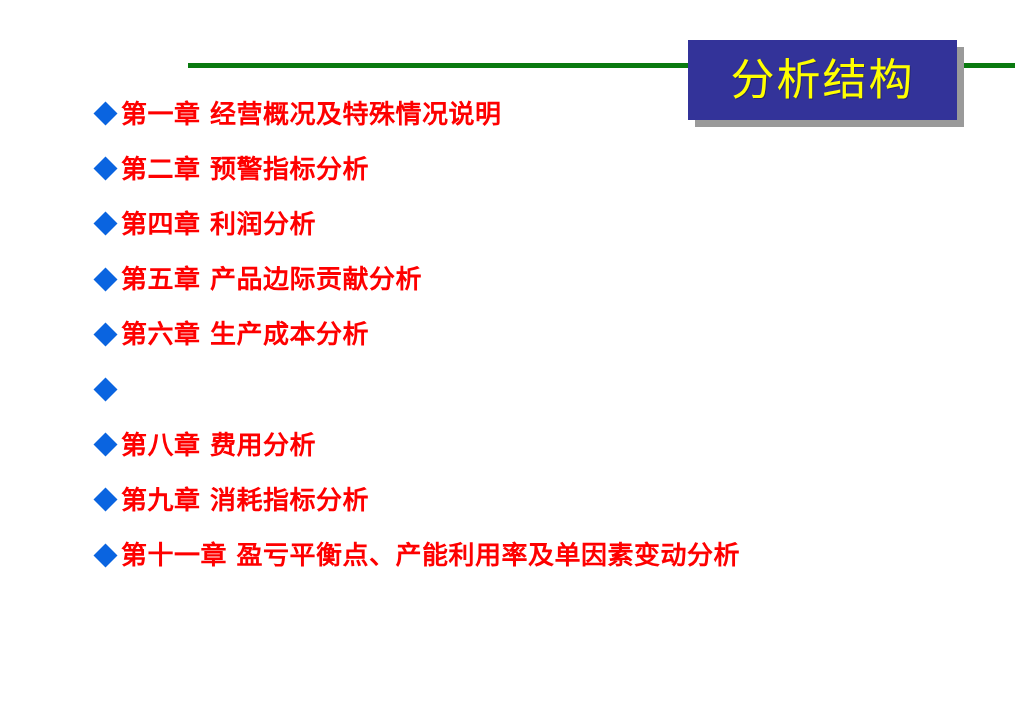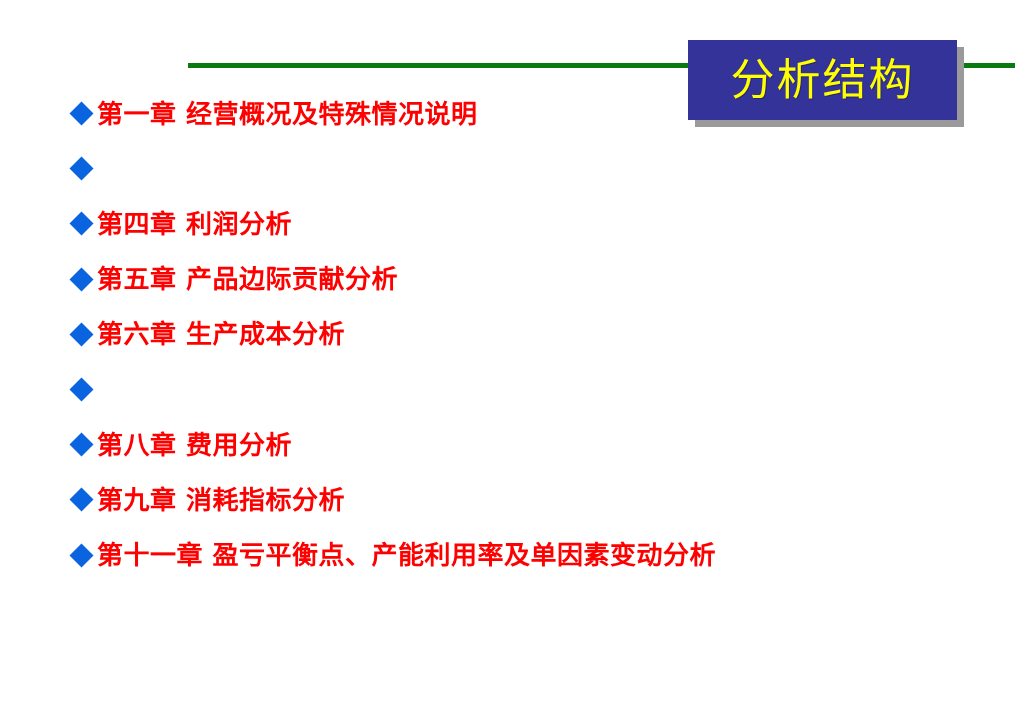--- a/index.html
+++ b/index.html
@@ -69,21 +69,21 @@
     letter-spacing: 2px;
     line-height: 1;
     font-family: "DejaVu Sans", "Liberation Sans", sans-serif;
     white-space: nowrap;
     text-shadow: 1px 1px 0 rgba(0,0,0,0.25);
   }
 
   
   #agenda-list {
     position: absolute;
-    left: 72px;
+    left: 96px;
     top: 86px;
     width: 900px;
   }
 
   .agenda-item {
     display: flex;
     align-items: center;
     height: 55.2px;
     white-space: nowrap;
   }
@@ -122,20 +122,21 @@
 
   <div id="agenda-list">
 
     <div class="agenda-item">
       <span class="bullet-diamond"></span>
       <span class="agenda-label">第一章 经营概况及特殊情况说明</span>
     </div>
 
     <div class="agenda-item">
       <span class="bullet-diamond"></span>
+      <span class="agenda-label">第二章  预警指标分析</span>
     </div>
 
 
     <div class="agenda-item">
       <span class="bullet-diamond"></span>
       <span class="agenda-label">第四章  利润分析</span>
     </div>
 
     <div class="agenda-item">
       <span class="bullet-diamond"></span>

